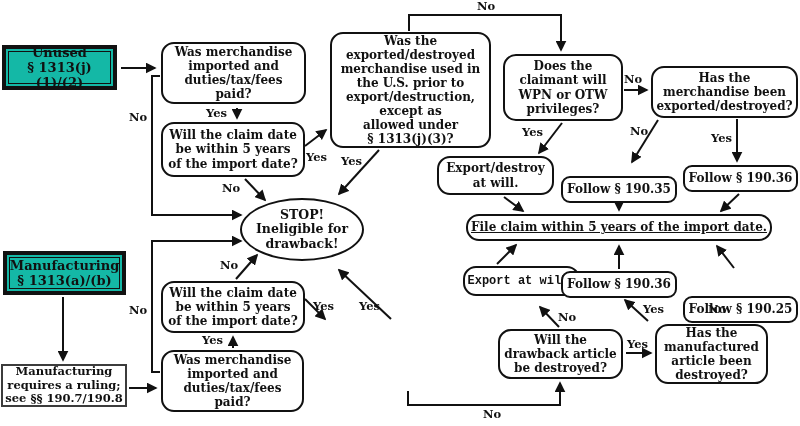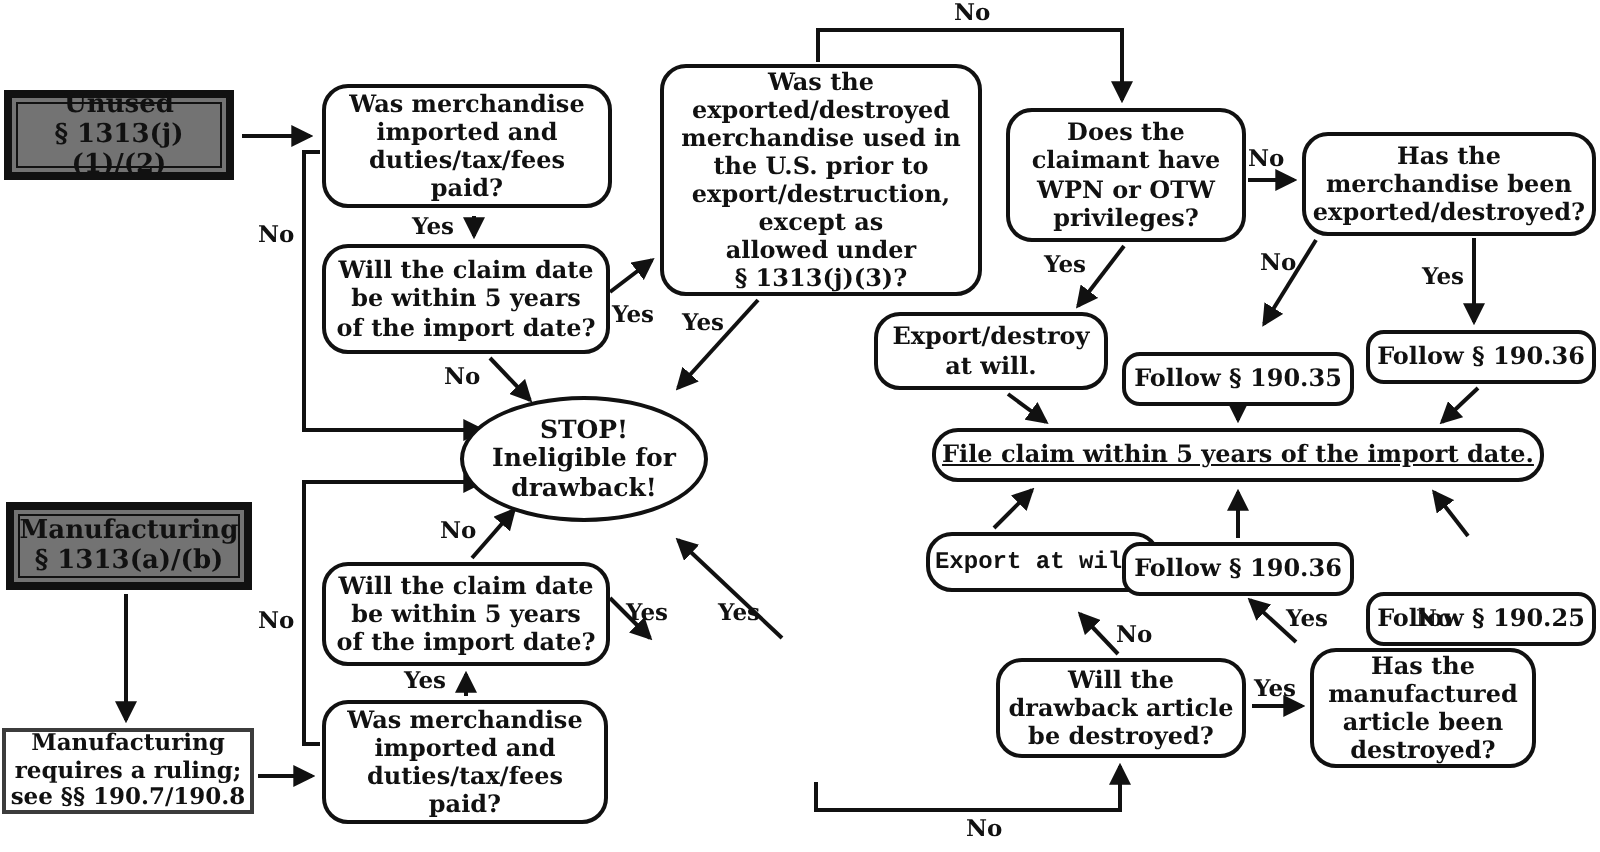--- a/index.html
+++ b/index.html
@@ -8,21 +8,21 @@
     font-family:"DejaVu Serif","Liberation Serif",serif;color:#111;
   }
   #wires{position:absolute;left:0;top:0;z-index:1;}
   .node{
     position:absolute;z-index:2;box-sizing:border-box;background:#fff;
     display:flex;align-items:center;justify-content:center;text-align:center;
     white-space:pre-line;font-weight:bold;font-size:12px;line-height:1.17;color:#111;
   }
   .rounded{border:2px solid #111;border-radius:13px;}
   .pill{border:2px solid #111;border-radius:9px;}
-  .frame{border:4px solid #111;outline:1.5px solid #111;outline-offset:-7px;background:#737373;}
+  .frame{border:4px solid #111;outline:1.5px solid #111;outline-offset:-7px;background:#14b8a6;}
   .sharp{border:2px solid #3c3c3c;}
   .ellipse{border:2px solid #111;border-radius:50%;font-size:12.5px;}
   .elabel{
     position:absolute;z-index:3;font-weight:bold;font-size:11.5px;line-height:1;color:#111;text-align:right;
   }
 </style>
 </head>
 <body>
 
 <div id="canvas">
@@ -77,35 +77,35 @@
 of the import date?</div>
   <div class="node rounded" style="left:330px;top:32px;width:161px;height:116px;">Was the
 exported/destroyed
 merchandise used in
 the U.S. prior to
 export/destruction,
 except as
 allowed under
 § 1313(j)(3)?</div>
   <div class="node rounded" style="left:503px;top:54px;width:120px;height:67px;">Does the
-claimant have
+claimant will
 WPN or OTW
 privileges?</div>
   <div class="node rounded" style="left:651px;top:66px;width:147px;height:52px;">Has the
 merchandise been
 exported/destroyed?</div>
   <div class="node rounded" style="left:437px;top:156px;width:117px;height:39px;">Export/destroy
 at will.</div>
   <div class="node pill" style="left:561px;top:166px;width:116px;height:27px;margin-top:10px;">Follow § 190.35</div>
   <div class="node pill" style="left:683px;top:165px;width:115px;height:27px;">Follow § 190.36</div>
   <div class="node rounded" style="left:466px;top:214px;width:306px;height:27px;text-decoration:underline;">File claim within 5 years of the import date.</div>
   <div class="node rounded" style="left:463px;top:266px;width:117px;height:30px;font-family:Liberation Mono, monospace;">Export at will.</div>
   <div class="node pill" style="left:561px;top:271px;width:116px;height:27px;">Follow § 190.36</div>
   <div class="node pill" style="left:683px;top:271px;width:115px;height:27px;margin-top:25px;">Follow § 190.25</div>
-  <div class="node ellipse" style="left:230px;top:198px;width:124px;height:63px;">STOP!
+  <div class="node ellipse" style="left:240px;top:198px;width:124px;height:63px;">STOP!
 Ineligible for
 drawback!</div>
   <div class="node frame" style="left:3px;top:251px;width:123px;height:44px;font-size:13px;">Manufacturing
 § 1313(a)/(b)</div>
   <div class="node sharp" style="left:1px;top:364px;width:126px;height:43px;font-size:11.5px;">Manufacturing
 requires a ruling;
 see §§ 190.7/190.8</div>
   <div class="node rounded" style="left:161px;top:281px;width:144px;height:52px;">Will the claim date
 be within 5 years
 of the import date?</div>

